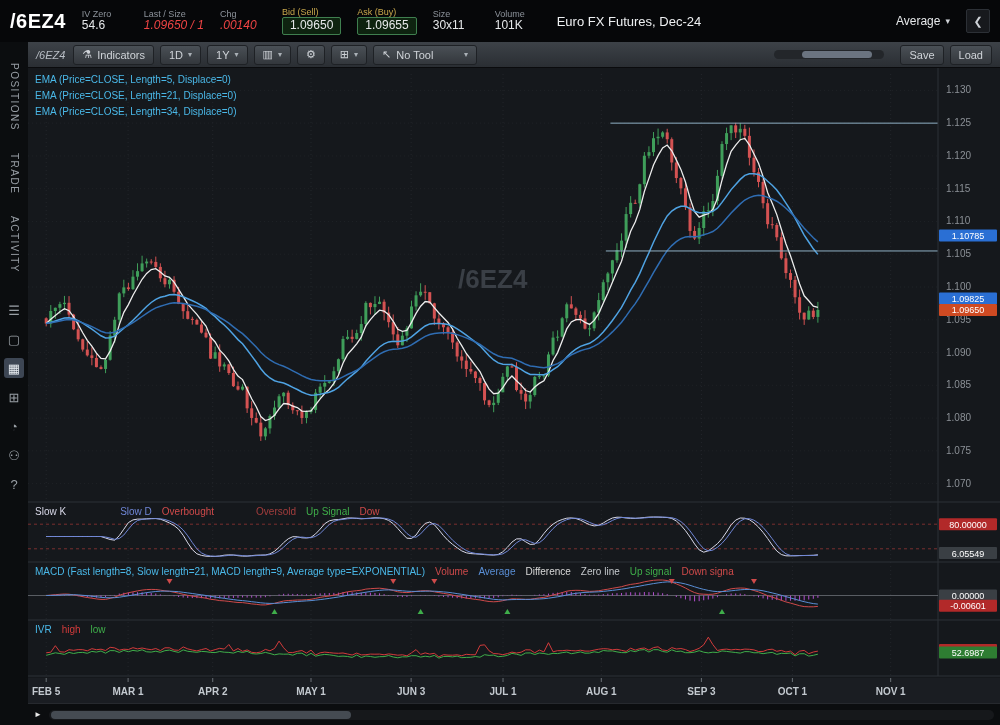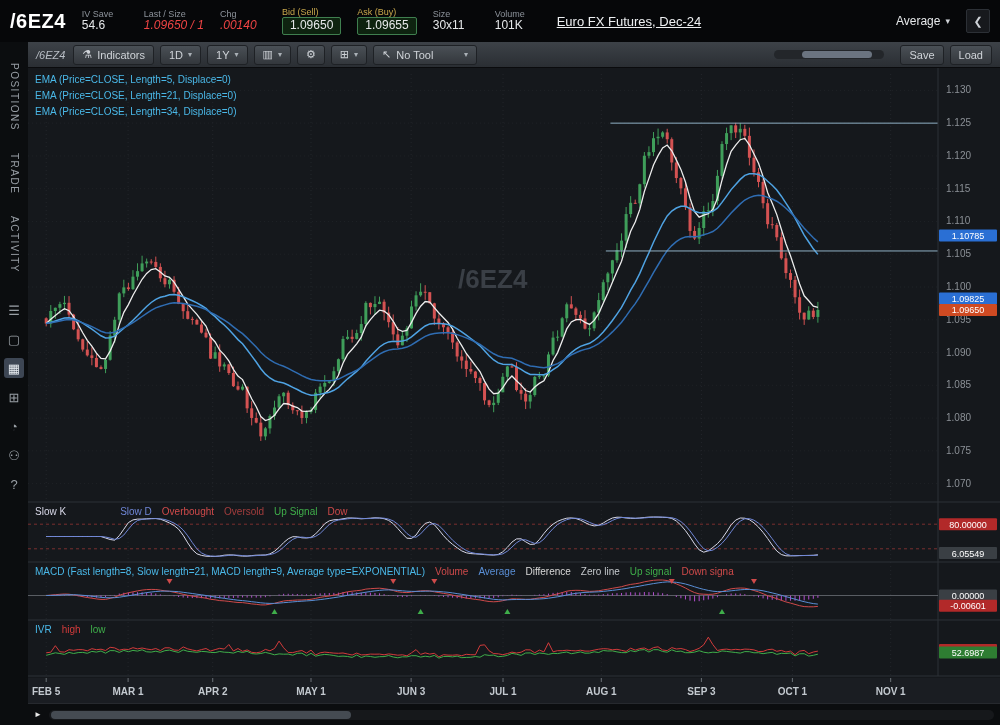--- a/index.html
+++ b/index.html
@@ -5,21 +5,21 @@
   html,body{margin:0;padding:0;background:#000;}
   body{width:1000px;height:725px;overflow:hidden;font-family:"Liberation Sans",sans-serif;-webkit-font-smoothing:antialiased;}
   .topbar{height:42px;background:#060709;display:flex;align-items:center;gap:16px;padding:0 10px;box-sizing:border-box;}
   .sym{color:#fff;font-size:20px;font-weight:700;letter-spacing:0.5px;}
   .fld{display:flex;flex-direction:column;line-height:1.15;min-width:46px;}
   .fld .lb{font-size:9px;color:#8d939b;}
   .fld .vl{font-size:12px;color:#e6e8ea;}
   .fld .vl.green{color:#ef4444;font-style:italic;}
   .fld .lb.gold{color:#c9a84c;}
   .boxed{border:1px solid #3f7f4f;background:#0e2310;padding:1px 7px;color:#7fe07f;font-size:12px;border-radius:2px;}
-  .hdr-title{color:#eef0f2;font-size:13px;white-space:nowrap;text-decoration:underline;}
+  .hdr-title{color:#eef0f2;font-size:13px;white-space:nowrap;}
   .accounts{margin-left:auto;display:flex;align-items:center;gap:5px;color:#e6e8ea;font-size:12px;cursor:pointer;}
   .acc-arrow{font-size:9px;color:#cfd3d8;}
   .collapse{width:22px;height:22px;border:1px solid #2c3036;background:#17191d;color:#cfd3d8;display:flex;align-items:center;justify-content:center;font-size:11px;border-radius:2px;cursor:pointer;}
   .main-row{display:flex;height:683px;}
   .rail{width:28px;background:#0b0d0f;display:flex;flex-direction:column;align-items:center;padding-top:10px;box-sizing:border-box;flex:none;}
   .vtab{writing-mode:vertical-rl;color:#979da4;font-size:10px;letter-spacing:1.5px;padding:11px 0;cursor:pointer;}
   .rail-icons{display:flex;flex-direction:column;gap:9px;margin-top:16px;align-items:center;}
   .ricon{width:20px;height:20px;color:#9aa0a6;font-size:13px;display:flex;align-items:center;justify-content:center;cursor:pointer;}
   .ricon.active{background:#3d4654;color:#e8edf2;border-radius:3px;}
   .content{width:972px;display:flex;flex-direction:column;background:#15181c;}
@@ -40,21 +40,21 @@
   .xs-track{flex:1;height:10px;background:#16181b;border-radius:5px;position:relative;}
   .xs-handle{position:absolute;left:2px;top:1px;width:300px;height:8px;background:#454b52;border-radius:4px;cursor:grab;}
 </style>
 </head>
 <body>
 
 <header class="topbar">
   <div class="sym">/6EZ4</div>
 
   <div class="fld">
-    <span class="lb">IV Save</span>
+    <span class="lb">IV Zero</span>
     <span class="vl">54.6</span>
   </div>
   <div class="fld">
     <span class="lb">Last / Size</span>
     <span class="vl green">1.09650 / 1</span>
   </div>
   <div class="fld">
     <span class="lb">Chg</span>
     <span class="vl green">.00140</span>
   </div>
@@ -790,21 +790,21 @@
           <div class="prow" style="top: 22px;">
             <span style="color: rgb(74, 184, 232);">EMA (Price=CLOSE, Length=21, Displace=0)</span>
           </div>
           <div class="prow" style="top: 38px;">
             <span style="color: rgb(74, 184, 232);">EMA (Price=CLOSE, Length=34, Displace=0)</span>
           </div>
           <div class="prow" style="top: 438px;">
             <span style="color: rgb(216, 216, 232);">Slow K</span>
             <span style="color: rgb(111, 134, 214); margin-left: 44px;">Slow D</span>
             <span style="color: rgb(207, 74, 74);">Overbought</span>
-            <span style="color: rgb(163, 61, 61);">Oversold</span>
+            <span style="color: rgb(163, 61, 61); margin-left: 32px;">Oversold</span>
             <span style="color: rgb(63, 174, 74);">Up Signal</span>
             <span style="color: rgb(207, 74, 74);">Dow</span>
           </div>
           <div class="prow" style="top: 498px;">
             <span style="color: rgb(74, 184, 232);">MACD (Fast length=8, Slow length=21, MACD length=9, Average type=EXPONENTIAL)</span>
             <span style="color: rgb(207, 74, 74);">Volume</span>
             <span style="color: rgb(90, 143, 214);">Average</span>
             <span style="color: rgb(216, 216, 216);">Difference</span>
             <span style="color: rgb(196, 200, 204);">Zero line</span>
             <span style="color: rgb(63, 174, 74);">Up signal</span>

